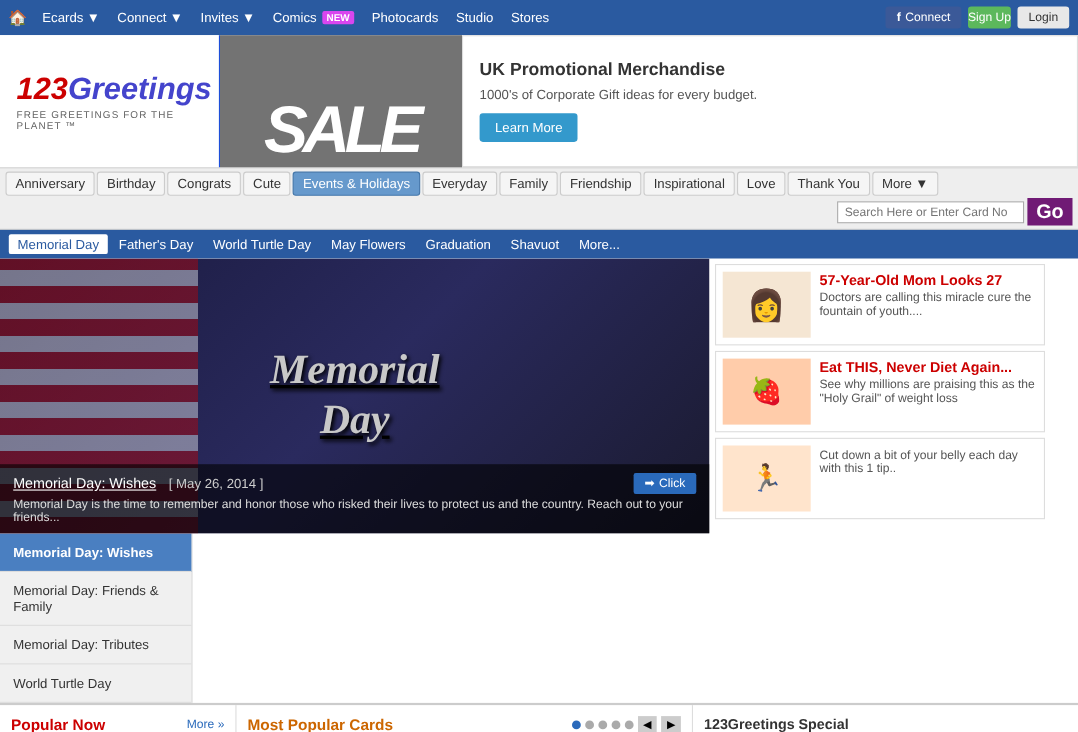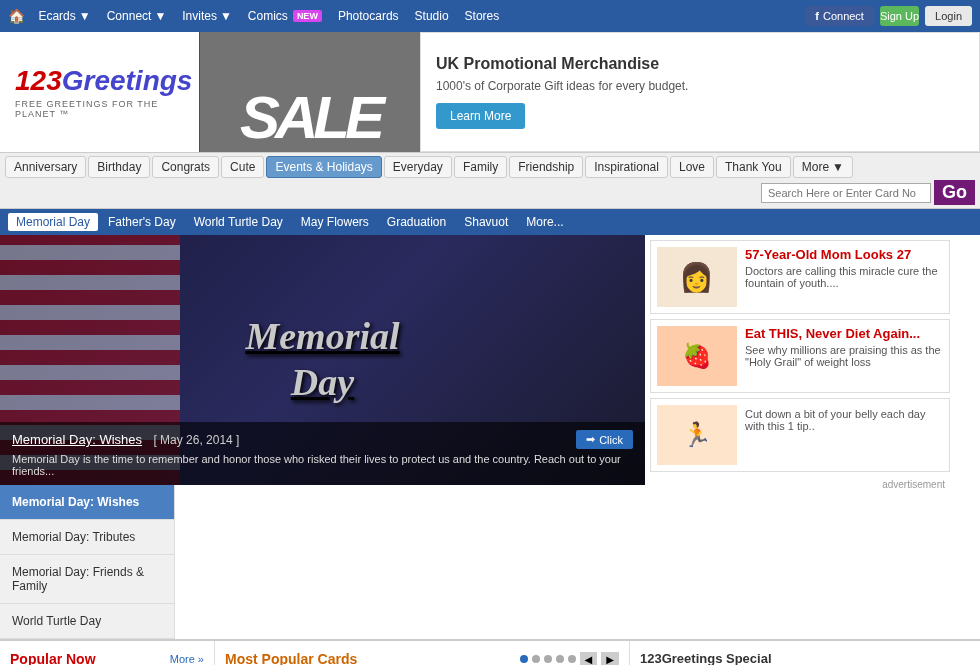--- a/index.html
+++ b/index.html
@@ -204,24 +204,24 @@
             <span>➡</span>
             <span>Click</span>
           </button>
         </div>
         <div class="featured-desc">Memorial Day is the time to remember and honor those who risked their lives to protect us and the country. Reach out to your friends...</div>
       </div>
     </div>
     <div class="featured-right">
       <div class="featured-sidebar">
         <a class="sidebar-item-link active">Memorial Day: Wishes</a>
-        <a class="sidebar-item-link">Memorial Day: Tributes</a>
         <a class="sidebar-item-link">
           <span>Memorial Day: Friends &amp; Family</span>
         </a>
+        <a class="sidebar-item-link">Memorial Day: Tributes</a>
         <a class="sidebar-item-link">World Turtle Day</a>
       </div>
     </div>
   </div>
 
   <div class="ad-sidebar">
     <div class="ad-block">
       <div class="ad-img face-ad-bg">👩</div>
       <div class="ad-content">
         <div class="ad-title">57-Year-Old Mom Looks 27</div>
@@ -234,21 +234,20 @@
         <div class="ad-title">Eat THIS, Never Diet Again...</div>
         <div class="ad-desc">See why millions are praising this as the "Holy Grail" of weight loss</div>
       </div>
     </div>
     <div class="ad-block">
       <div class="ad-img belly-ad-bg">🏃</div>
       <div class="ad-content">
         <div class="ad-desc">Cut down a bit of your belly each day with this 1 tip..</div>
       </div>
     </div>
-    <div class="ad-footer">advertisement</div>
   </div>
 </div>
 
 <div class="bottom-sections">
 
   <div class="popular-now">
     <div class="section-header">
       <span class="section-title">Popular Now</span>
       <span class="section-more">More »</span>
     </div>

